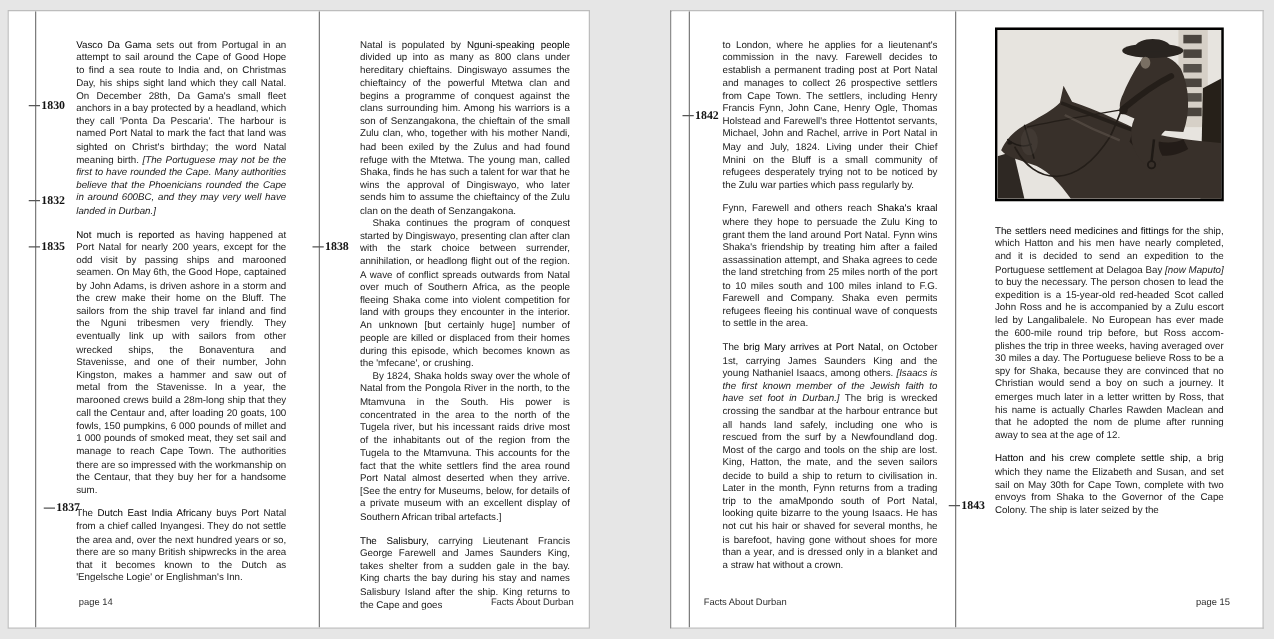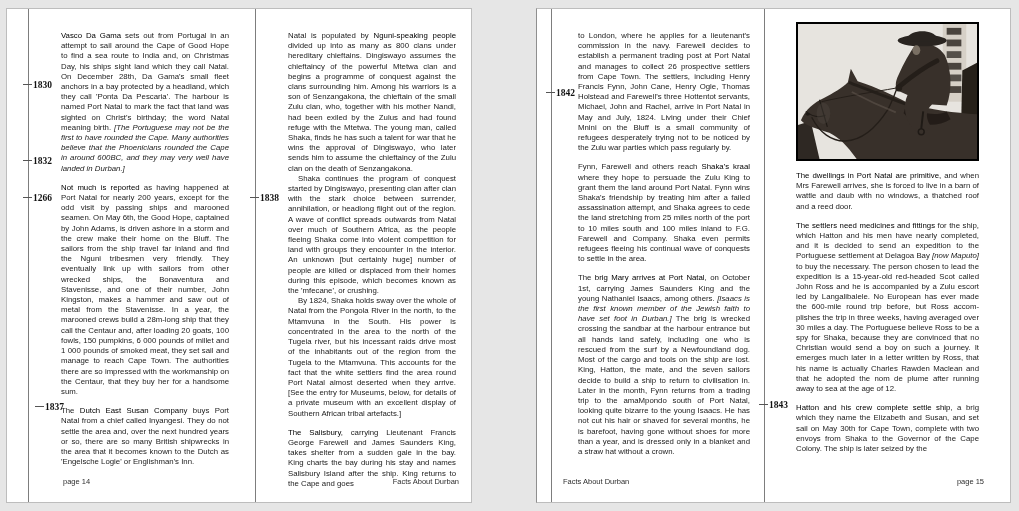--- a/index.html
+++ b/index.html
@@ -48,28 +48,28 @@
 </style>
 </head>
 <body>
 
 <div class="page page-left">
   <div class="rule" style="left:21px;"></div>
   <div class="rule" style="left:248px;"></div>
 
   <div class="year" style="left:26px;top:71px;">1830</div>
   <div class="year" style="left:26px;top:134px;margin-top:13px;">1832</div>
-  <div class="year" style="left:26px;top:184px;">1266</div>
+  <div class="year" style="left:26px;top:184px;">1835</div>
   <div class="year" style="left:38px;top:361px;margin-top:32px;">1837</div>
   <div class="year" style="left:253px;top:184px;text-align:right;">1838</div>
 
   <div class="col" style="left:54px;top:22px;width:168px;">
       <p><span class="b">Vasco Da Gama</span><span> sets out from Portugal in an attempt to sail around the Cape of Good Hope to find a sea route to India and, on Christmas Day, his ships sight land which they call Natal. On December 28th, Da Gama's small fleet anchors in a bay protected by a headland, which they call 'Ponta Da Pescaria'. The harbour is named Port Natal to mark the fact that land was sighted on Christ's birthday; the word Natal meaning birth. </span><span class="i">[The Portuguese may not be the first to have rounded the Cape. Many authorities believe that the Phoenicians rounded the Cape in around 600BC, and they may very well have landed in Durban.]</span></p>
       <p class="spaced"><span class="b">Not much is reported</span><span> as having happened at Port Natal for nearly 200 years, except for the odd visit by passing ships and marooned seamen. On May 6th, the Good Hope, captained by John Adams, is driven ashore in a storm and the crew make their home on the Bluff. The sailors from the ship travel far inland and find the Nguni tribesmen very friendly. They eventually link up with sailors from other wrecked ships, the Bonaventura and Stavenisse, and one of their number, John Kingston, makes a hammer and saw out of metal from the Stavenisse. In a year, the marooned crews build a 28m-long ship that they call the Centaur and, after loading 20 goats, 100 fowls, 150 pumpkins, 6 000 pounds of millet and 1 000 pounds of smoked meat, they set sail and manage to reach Cape Town. The authorities there are so impressed with the workmanship on the Centaur, that they buy her for a handsome sum.</span></p>
-      <p class="spaced"><span>The </span><span class="b">Dutch East Susan Compan</span><span>y buys Port Natal from a chief called Inyangesi. They do not settle the area and, over the next hundred years or so, there are so many British shipwrecks in the area that it becomes known to the Dutch as 'Engelsche Logie' or Englishman's Inn.</span></p>
+      <p class="spaced"><span>The </span><span class="b">Dutch East India African</span><span>y buys Port Natal from a chief called Inyangesi. They do not settle the area and, over the next hundred years or so, there are so many British shipwrecks in the area that it becomes known to the Dutch as 'Engelsche Logie' or Englishman's Inn.</span></p>
     </div>
   <div class="col" style="left:281px;top:22px;width:168px;">
       <p><span>Natal is populated by </span><span class="b">Nguni-speaking people</span><span> divided up into as many as 800 clans under hereditary chieftains. Dingiswayo assumes the chieftaincy of the powerful Mtetwa clan and begins a programme of conquest against the clans surrounding him. Among his warriors is a son of Senzangakona, the chieftain of the small Zulu clan, who, together with his mother Nandi, had been exiled by the Zulus and had found refuge with the Mtetwa. The young man, called Shaka, finds he has such a talent for war that he wins the approval of Dingiswayo, who later sends him to assume the chieftaincy of the Zulu clan on the death of Senzangakona.</span></p>
       <p class="indent"><span>Shaka continues the program of conquest started by Dingiswayo, presenting clan after clan with the stark choice between surrender, annihilation, or headlong flight out of the region. A wave of conflict spreads outwards from Natal over much of Southern Africa, as the people fleeing Shaka come into violent competition for land with groups they encounter in the interior. An unknown [but certainly huge] number of people are killed or displaced from their homes during this episode, which becomes known as the 'mfecane', or crushing.</span></p>
       <p class="indent"><span>By 1824, Shaka holds sway over the whole of Natal from the Pongola River in the north, to the Mtamvuna in the South. His power is concentrated in the area to the north of the Tugela river, but his incessant raids drive most of the inhabitants out of the region from the Tugela to the Mtamvuna. This accounts for the fact that the white settlers find the area round Port Natal almost deserted when they arrive. [See the entry for Museums, below, for details of a private museum with an excellent display of Southern African tribal artefacts.]</span></p>
       <p class="spaced"><span class="b">The Salisbury</span><span>, carrying Lieutenant Francis George Farewell and James Saunders King, takes shelter from a sudden gale in the bay. King charts the bay during his stay and names Salisbury Island after the ship. King returns to the Cape and goes</span></p>
     </div>
 
   <div class="footer" style="left:56px;">page 14</div>
   <div class="footer" style="right:12px;">Facts About Durban</div>
@@ -125,20 +125,19 @@
         <ellipse cx="121" cy="27" rx="4" ry="5" fill="#8a7f72" opacity="0.8"></ellipse>
         <path d="M 142 38 C 130 44 116 54 104 64" stroke="#241e19" stroke-width="5" stroke-linecap="round" fill="none"></path>
         <circle cx="103" cy="66" r="3.5" fill="#241e19"></circle>
         <path d="M 128 90 L 126 108" stroke="#1f1a16" stroke-width="2"></path>
         <circle cx="126" cy="111" r="3" fill="none" stroke="#1f1a16" stroke-width="1.5"></circle>
       </g>
     </svg>
   </div>
 
   <div class="col" style="left:259px;top:162px;width:183px;">
-      <p><span class="b">The dwellings in Port Natal are primitive,</span><span> and when Mrs Farewell arrives, she is forced to live in a barn of wattle and daub with no windows, a thatched roof and a reed door.</span></p>
       <p class="spaced"><span class="b">The settlers need medicines and fittings</span><span> for the ship, which Hatton and his men have nearly completed, and it is decided to send an expedition to the Portuguese settlement at Delagoa Bay </span><span class="i">[now Maputo]</span><span> to buy the necessary. The person chosen to lead the expedition is a 15-year-old red-headed Scot called John Ross and he is accompanied by a Zulu escort led by Langalibalele. No European has ever made the 600-mile round trip before, but Ross accom-plishes the trip in three weeks, having averaged over 30 miles a day. The Portuguese believe Ross to be a spy for Shaka, because they are convinced that no Christian would send a boy on such a journey. It emerges much later in a letter written by Ross, that his name is actually Charles Rawden Maclean and that he adopted the nom de plume after running away to sea at the age of 12.</span></p>
       <p class="spaced"><span class="b">Hatton and his crew complete settle ship</span><span>, a brig which they name the Elizabeth and Susan, and set sail on May 30th for Cape Town, complete with two envoys from Shaka to the Governor of the Cape Colony. The ship is later seized by the</span></p>
     </div>
 
   <div class="footer" style="left:26px;">Facts About Durban</div>
   <div class="footer" style="right:26px;">page 15</div>
 </div>
 
 </body></html>

